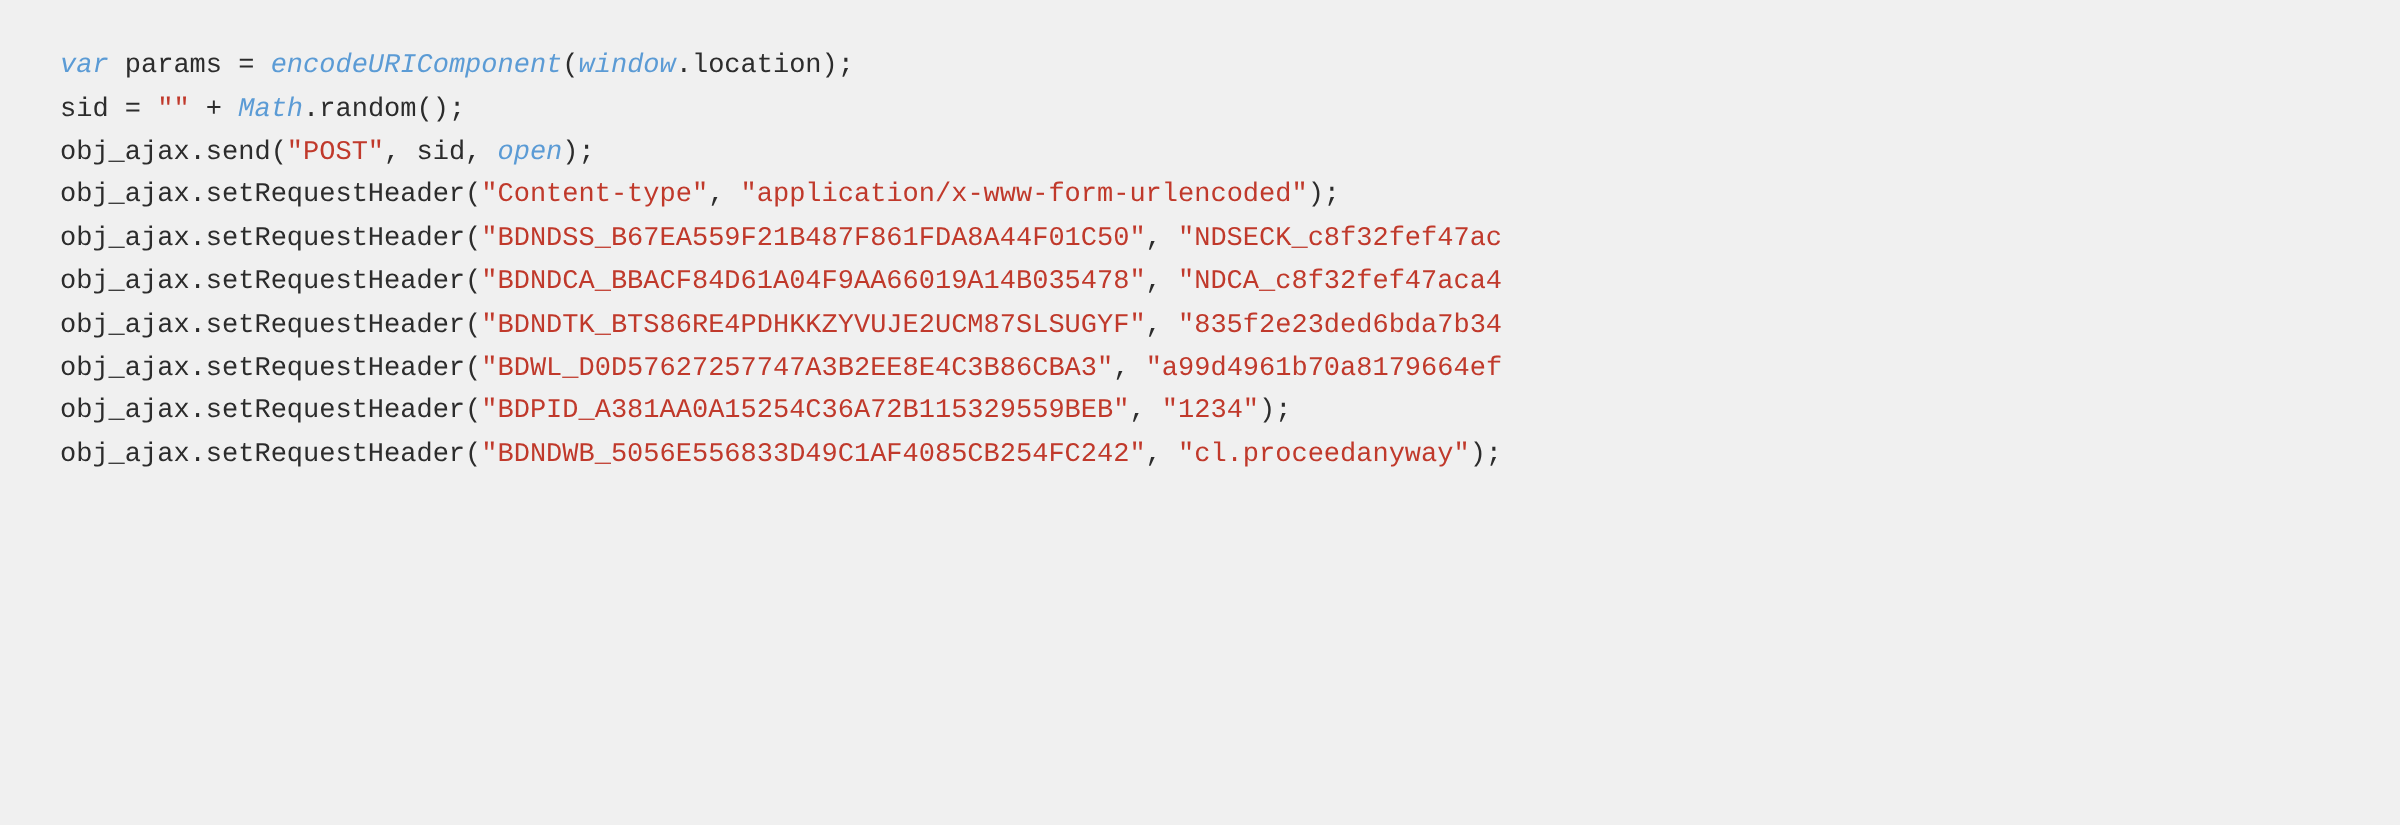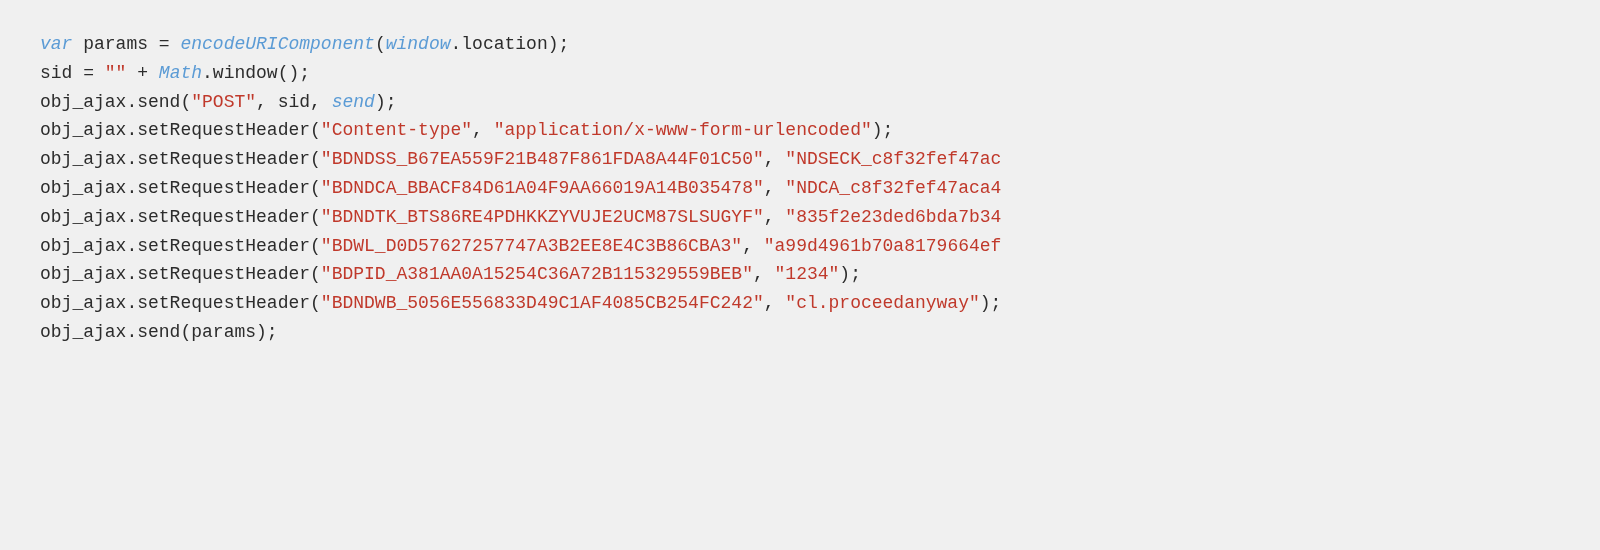--- a/index.html
+++ b/index.html
@@ -30,23 +30,22 @@
     .kw { color: #5b9bd5; font-style: italic; } 
     .fn { color: #5b9bd5; font-style: italic; } 
     .str-red { color: #c0392b; } 
     .plain { color: #2c2c2c; } 
   </style>
 </head>
 <body>
 
 <div class="code-block" id="code-container">
 <span class="code-line"><span class="kw">var</span><span class="plain"> params = </span><span class="fn">encodeURIComponent</span><span class="plain">(</span><span class="kw">window</span><span class="plain">.location);</span></span>
-    <span class="code-line"><span class="plain">sid = </span><span class="str-red">""</span><span class="plain"> + </span><span class="kw">Math</span><span class="plain">.window();</span></span>
-    <span class="code-line"><span class="plain">obj_ajax.send(</span><span class="str-red">"POST"</span><span class="plain">, sid, </span><span class="kw">send</span><span class="plain">);</span></span>
+    <span class="code-line"><span class="plain">sid = </span><span class="str-red">""</span><span class="plain"> + </span><span class="kw">Math</span><span class="plain">.random();</span></span>
+    <span class="code-line"><span class="plain">obj_ajax.send(</span><span class="str-red">"POST"</span><span class="plain">, sid, </span><span class="kw">open</span><span class="plain">);</span></span>
     <span class="code-line"><span class="plain">obj_ajax.setRequestHeader(</span><span class="str-red">"Content-type"</span><span class="plain">, </span><span class="str-red">"application/x-www-form-urlencoded"</span><span class="plain">);</span></span>
     <span class="code-line"><span class="plain">obj_ajax.setRequestHeader(</span><span class="str-red">"BDNDSS_B67EA559F21B487F861FDA8A44F01C50"</span><span class="plain">, </span><span class="str-red">"NDSECK_c8f32fef47ac</span></span>
     <span class="code-line"><span class="plain">obj_ajax.setRequestHeader(</span><span class="str-red">"BDNDCA_BBACF84D61A04F9AA66019A14B035478"</span><span class="plain">, </span><span class="str-red">"NDCA_c8f32fef47aca4</span></span>
     <span class="code-line"><span class="plain">obj_ajax.setRequestHeader(</span><span class="str-red">"BDNDTK_BTS86RE4PDHKKZYVUJE2UCM87SLSUGYF"</span><span class="plain">, </span><span class="str-red">"835f2e23ded6bda7b34</span></span>
     <span class="code-line"><span class="plain">obj_ajax.setRequestHeader(</span><span class="str-red">"BDWL_D0D57627257747A3B2EE8E4C3B86CBA3"</span><span class="plain">, </span><span class="str-red">"a99d4961b70a8179664ef</span></span>
     <span class="code-line"><span class="plain">obj_ajax.setRequestHeader(</span><span class="str-red">"BDPID_A381AA0A15254C36A72B115329559BEB"</span><span class="plain">, </span><span class="str-red">"1234"</span><span class="plain">);</span></span>
     <span class="code-line"><span class="plain">obj_ajax.setRequestHeader(</span><span class="str-red">"BDNDWB_5056E556833D49C1AF4085CB254FC242"</span><span class="plain">, </span><span class="str-red">"cl.proceedanyway"</span><span class="plain">);</span></span>
-    <span class="code-line"><span class="plain">obj_ajax.send(params);</span></span>
   </div>
 
 </body></html>

